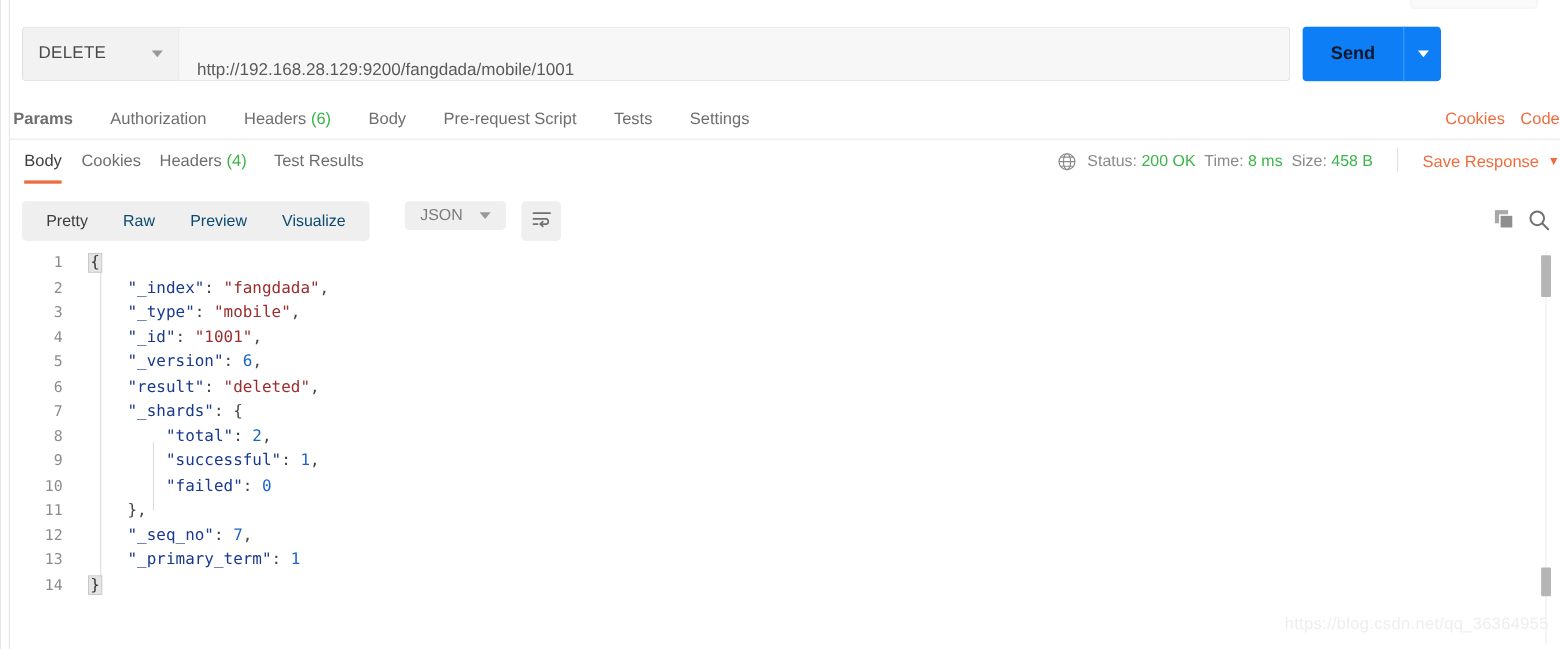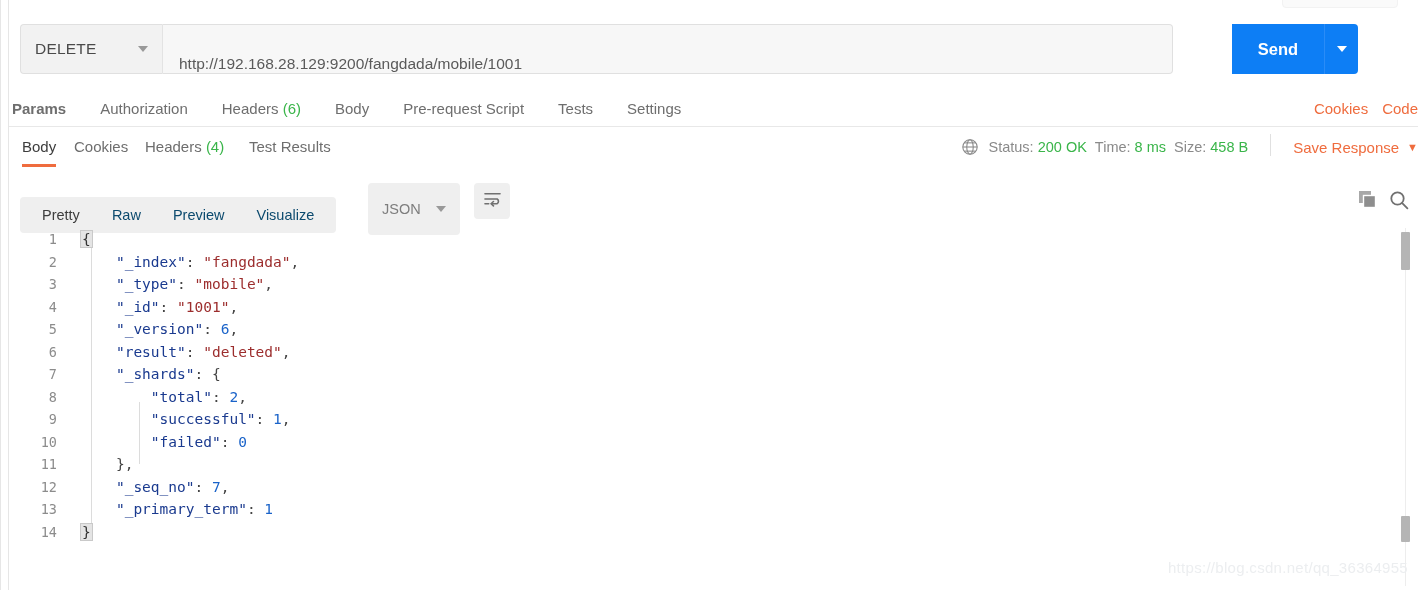--- a/index.html
+++ b/index.html
@@ -69,23 +69,22 @@
   .url-text { font-size: 15.5px; color: #5a5a5a; white-space: nowrap; }
 
   .send-group {
     position: absolute; left: 1184px; top: 24px;
     height: 50px; display: flex;
     border-radius: 4px; overflow: hidden;
   }
   .send-btn {
     width: 92px; background: #0d7ef5;
     display: flex; align-items: center; justify-content: center;
-    color: #ffffff; font-weight: bold; font-size: 16.5px;
+    color: #0f172a; font-weight: bold; font-size: 16.5px;
     cursor: pointer;
-    margin-left: 48px;
   }
   .send-caret {
     width: 34px; background: #0d7ef5;
     display: flex; align-items: center; justify-content: center;
     border-left: 1px solid #2a8cf7; cursor: pointer;
   }
   .send-caret i {
     width: 0; height: 0;
     border-left: 5px solid transparent;
     border-right: 5px solid transparent;
@@ -158,30 +157,30 @@
   .res-meta .val-ok  { color: #3ab54a; }
   .meta-sep {
     width: 1px; height: 22px; background: #e0e0e0; margin-left: 22px; margin-top: -4px;
   }
   .globe { margin-right: 2px; display:flex; align-items:center; }
 
   
   .fmt-group {
     position: absolute; left: 20px; top: 183px;
     height: 36px; background: #efefef; border-radius: 4px;
-    display: flex; align-items: center; padding: 0 6px; margin-top: 14px;
+    display: flex; align-items: center; padding: 0 6px;
   }
   .fmt {
     font-size: 14.5px; color: #0c4a6e; padding: 0 16px; cursor: pointer;
     line-height: 36px;
   }
   .fmt.active { color: #3d3d3d; }
   .json-sel {
     position: absolute; left: 368px; top: 183px;
-    width: 92px; height: 52px; background: #efefef; border-radius: 4px;
+    width: 92px; height: 26px; background: #efefef; border-radius: 4px;
     display: flex; align-items: center; justify-content: space-between;
     padding: 0 14px; cursor: pointer;
   }
   .json-sel span { font-size: 14.5px; color: #7d7d7d; }
   .wrap-btn {
     position: absolute; left: 474px; top: 183px;
     width: 36px; height: 36px; background: #efefef; border-radius: 4px;
     display: flex; align-items: center; justify-content: center; cursor: pointer;
   }
   .copy-icon { position: absolute; left: 1357px; top: 189px; cursor: pointer; }

